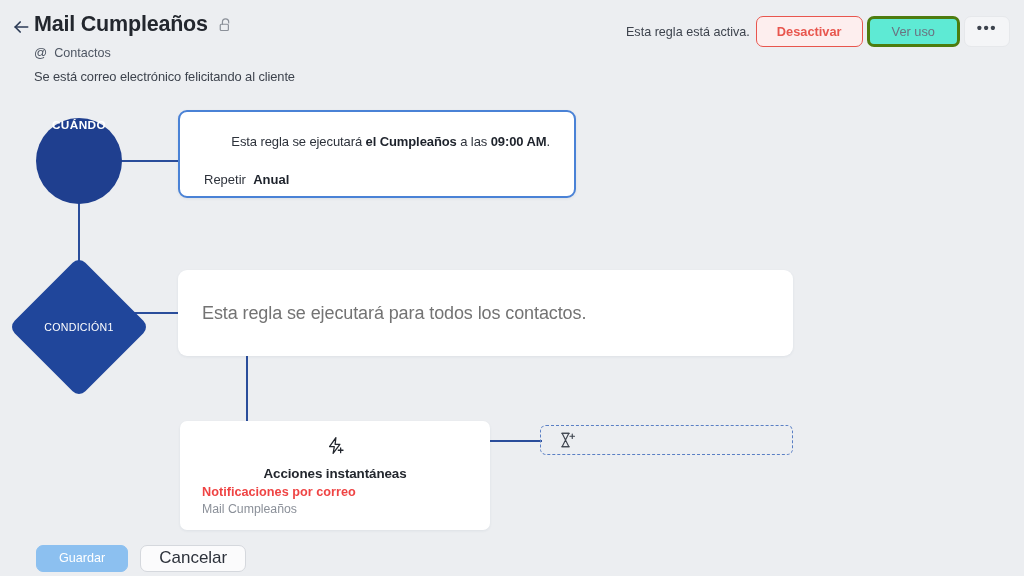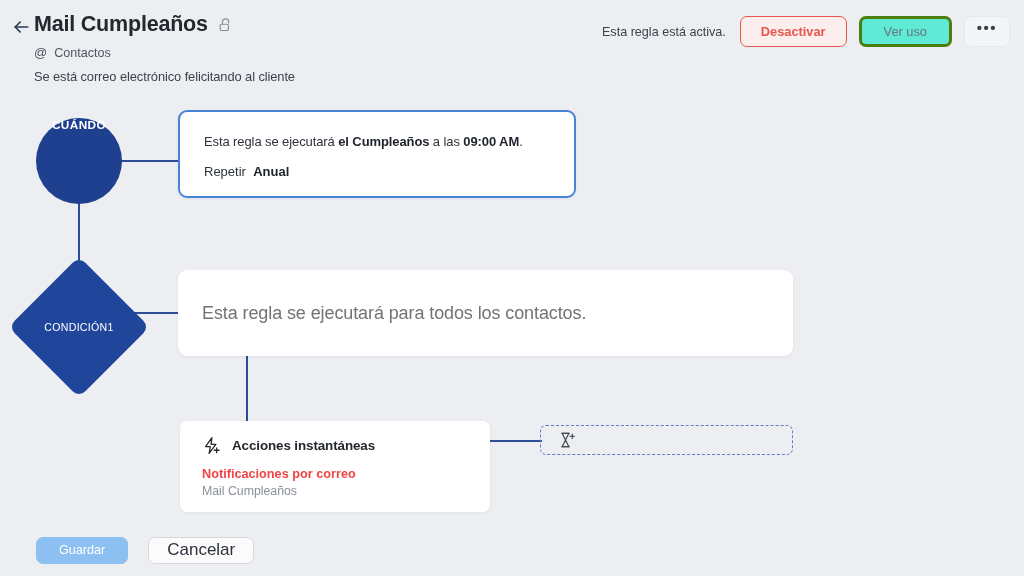--- a/index.html
+++ b/index.html
@@ -72,21 +72,21 @@
     font-size: 12.9px;
     color: #3d434d;
     letter-spacing: -0.1px;
   }
 
   .header-actions {
     position: absolute;
     right: 14px; top: 16px;
     display: flex;
     align-items: center;
-    gap: 12px;
+    gap: 4px;
   }
   .status-text {
     font-size: 12.6px;
     color: #3d434d;
     margin-right: 2px;
   }
   .btn {
     font-family: "Liberation Sans", sans-serif;
     font-size: 12.8px;
     border-radius: 7px;
@@ -194,21 +194,22 @@
     width: 398px; height: 88px;
     border: 2px solid #4a82d6;
     box-shadow: 0 1px 3px rgba(30,50,90,0.07);
     padding: 22px 24px;
     cursor: pointer;
   }
   .card-when .line1 {
     font-size: 13px;
     color: #2d323b;
     letter-spacing: -0.1px;
-    margin-bottom: 15px;
+    margin-bottom: 23px;
+    text-align: right;
   }
   .card-when .line2 {
     font-size: 13px;
     color: #2d323b;
   }
   .card-when b { font-weight: bold; color: #1d222b; }
 
   .card-condition {
     left: 178px; top: 174px;
     width: 615px; height: 86px;
@@ -230,21 +231,22 @@
     border-radius: 7px;
     box-shadow: 0 1px 3px rgba(30,50,90,0.07);
     overflow: hidden;
     cursor: pointer;
   }
   .actions-body { padding: 15px 22px 14px 22px; }
   .actions-head {
     display: flex;
     align-items: center;
     gap: 11px;
-    margin-bottom: 12px;
+    margin-bottom: 4px;
+    flex-direction: column;
   }
   .bolt-icon { color: #23272e; display: flex; align-items: center; }
   .actions-title {
     font-size: 13.4px;
     font-weight: bold;
     color: #23272e;
     letter-spacing: -0.1px;
   }
   .action-name {
     font-size: 12.7px;
@@ -275,26 +277,26 @@
     display: flex;
     align-items: center;
     padding-left: 17px;
     cursor: pointer;
   }
   .hourglass-icon { color: #3d434d; display: flex; align-items: center; }
 
   
   .footer {
     position: absolute;
-    left: 0; bottom: 8px;
+    left: 0; bottom: 0;
     width: 1024px;
     height: 36px;
     display: flex;
     align-items: center;
-    gap: 20px;
+    gap: 12px;
     padding-left: 36px;
   }
   .btn-save {
     background: #8cc0f0;
     border: 1px solid #8cc0f0;
     color: #ffffff;
     border-radius: 7px;
     height: 27px;
     padding: 0 22px;
     font-size: 12.6px;

